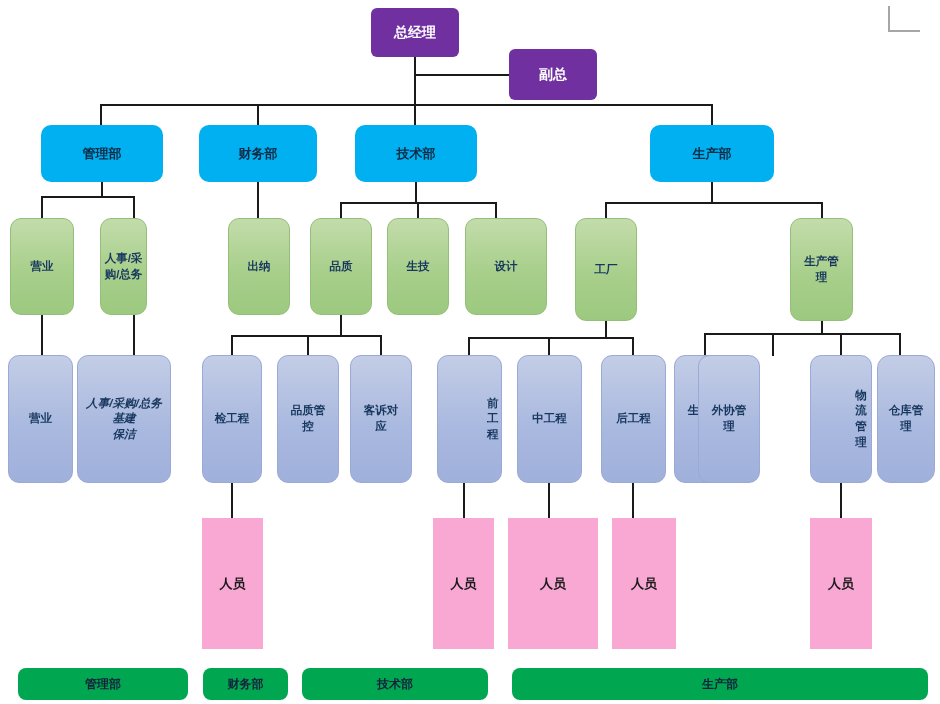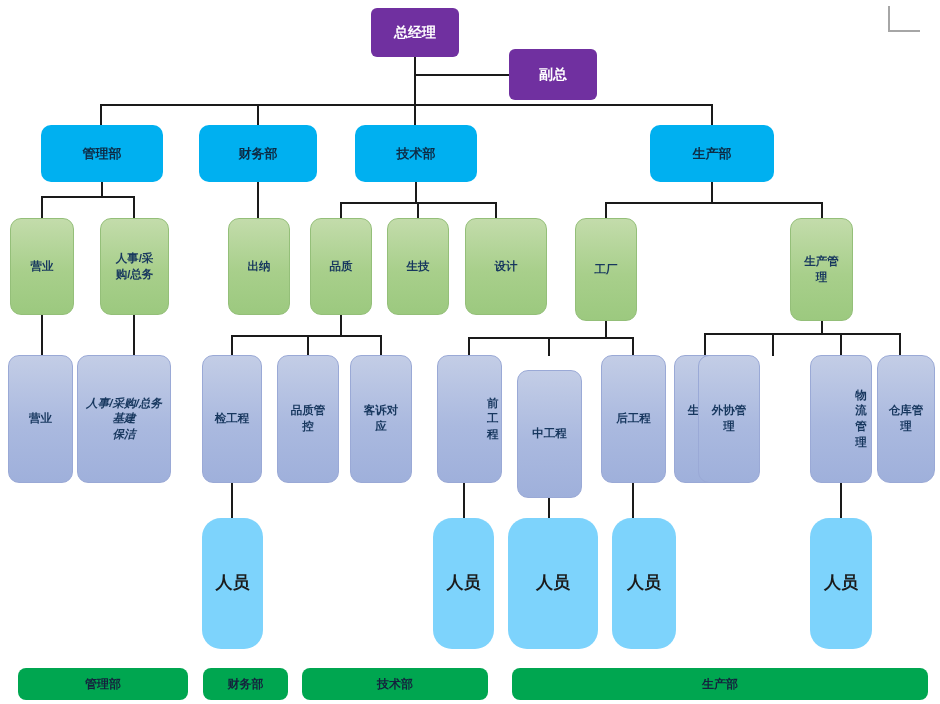--- a/index.html
+++ b/index.html
@@ -73,25 +73,25 @@
   .n-team {
     background: linear-gradient(180deg, #c3cde6 0%, #aab9df 55%, #9fb0db 100%);
     border: 1px solid #9aa9d6;
     color: #17375e;
     font-size: 11.5px;
     font-weight: bold;
     border-radius: 11px;
   }
   
   .n-staff {
-    background: #7dd3fc;
+    background: #f9a8d4;
     color: #1a1a1a;
-    font-size: 17px;
-    font-weight: bold;
-    border-radius: 19px;
+    font-size: 13px;
+    font-weight: bold;
+    border-radius: 0;
   }
   
   .n-footer {
     background: #00A650;
     color: #14213d;
     font-size: 12px;
     font-weight: bold;
     border-radius: 8px;
   }
   .corner-mark {
@@ -172,21 +172,21 @@
       </div>
       <div class="node n-dept" style="left: 355px; top: 125px; width: 122px; height: 57px;">
         <span class="label">技术部</span>
       </div>
       <div class="node n-dept" style="left: 650px; top: 125px; width: 124px; height: 57px;">
         <span class="label">生产部</span>
       </div>
       <div class="node n-sect" style="left: 10px; top: 218px; width: 64px; height: 97px;">
         <span class="label">营业</span>
       </div>
-      <div class="node n-sect" style="left: 100px; top: 218px; width: 69px; height: 97px;">
+      <div class="node n-sect" style="left: 100px; top: 218px; width: 47px; height: 97px;">
         <span class="label">人事/采
 购/总务</span>
       </div>
       <div class="node n-sect" style="left: 228px; top: 218px; width: 62px; height: 97px;">
         <span class="label">出纳</span>
       </div>
       <div class="node n-sect" style="left: 310px; top: 218px; width: 62px; height: 97px;">
         <span class="label">品质</span>
       </div>
       <div class="node n-sect" style="left: 387px; top: 218px; width: 62px; height: 97px;">
@@ -217,21 +217,21 @@
         <span class="label">品质管
 控</span>
       </div>
       <div class="node n-team" style="left: 350px; top: 355px; width: 62px; height: 128px;">
         <span class="label">客诉对
 应</span>
       </div>
       <div class="node n-team" style="left: 437px; top: 355px; width: 65px; height: 128px; padding-left: 46px;">
         <span class="label">前工程</span>
       </div>
-      <div class="node n-team" style="left: 517px; top: 355px; width: 65px; height: 128px; margin-top: 15px;">
+      <div class="node n-team" style="left: 517px; top: 355px; width: 65px; height: 128px;">
         <span class="label">中工程</span>
       </div>
       <div class="node n-team" style="left: 601px; top: 355px; width: 65px; height: 128px;">
         <span class="label">后工程</span>
       </div>
       <div class="node n-team" style="left: 674px; top: 355px; width: 62px; height: 128px;">
         <span class="label">生产管
 理</span>
       </div>
       <div class="node n-team" style="left: 698px; top: 355px; width: 62px; height: 128px; justify-content: center;">

